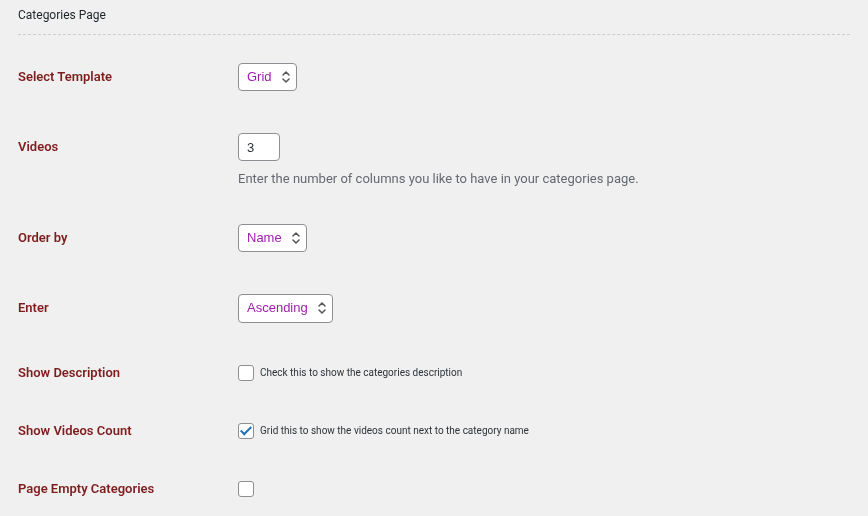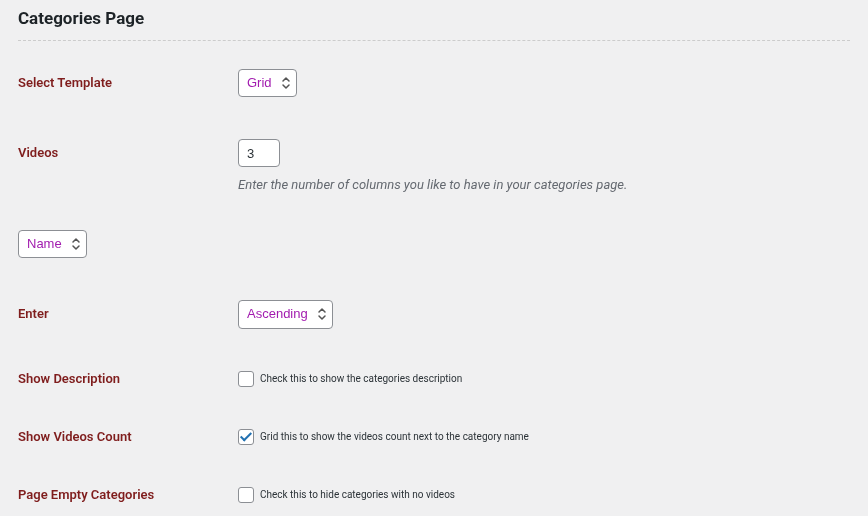--- a/index.html
+++ b/index.html
@@ -10,22 +10,22 @@
     body {
       font-family: -apple-system, BlinkMacSystemFont, "Segoe UI", Roboto, Helvetica, Arial, sans-serif;
       background: #f0f0f1;
       color: #1d2327;
       font-size: 13px;
       width: 868px;
       height: 516px;
       padding: 8px 18px 0 18px;
     }
     .section-title {
-      font-size: 17px;
-      font-weight: 700;
+      font-size: 12px;
+      font-weight: 400;
       color: #1d2327;
       padding-bottom: 12px;
       border-bottom: 1px dashed #ccc;
       margin-bottom: 28px;
     }
     .form-row {
       display: flex;
       align-items: flex-start;
       margin-bottom: 42px;
     }
@@ -72,21 +72,20 @@
       border: 1px solid #8c8f94;
       border-radius: 4px;
       padding: 4px 8px;
       font-size: 13px;
       color: #2c3338;
       width: 42px;
       min-height: 28px;
     }
     .help-text {
       color: #646970;
-      font-style: italic;
       font-size: 13px;
       margin-top: 10px;
     }
     .checkbox-row {
       display: flex;
       align-items: center;
       gap: 6px;
     }
     .checkbox-row input[type="checkbox"] {
       width: 16px;
@@ -143,20 +142,21 @@
 
 <div class="form-row with-help">
   <div class="form-label">Videos</div>
   <div class="form-control">
     <input type="text" value="3" style="">
     <div class="help-text">Enter the number of columns you like to have in your categories page.</div>
   </div>
 </div>
 
 <div class="form-row">
+  <div class="form-label">Order by</div>
   <div class="form-control">
     <div class="select-wrapper">
       <select>
         <option>Name</option>
       </select>
       <span class="select-arrow">
         <svg viewBox="0 0 10 14" width="10" height="14">
             <path d="M2 5 L5 2 L8 5 M2 9 L5 12 L8 9" stroke="#555" stroke-width="1.5" fill="none" stroke-linecap="round" stroke-linejoin="round"></path>
           </svg>
       </span>
@@ -193,15 +193,14 @@
   <div class="form-control checkbox-row">
     <input type="checkbox" checked="" style="">
     <span class="checkbox-label">Grid this to show the videos count next to the category name</span>
   </div>
 </div>
 
 <div class="form-row form-row-checkbox">
   <div class="form-label">Page Empty Categories</div>
   <div class="form-control checkbox-row">
     <input type="checkbox" style="">
-    <span class="checkbox-label">Check this to hide categories with no videos</span>
   </div>
 </div>
 
 </body></html>

